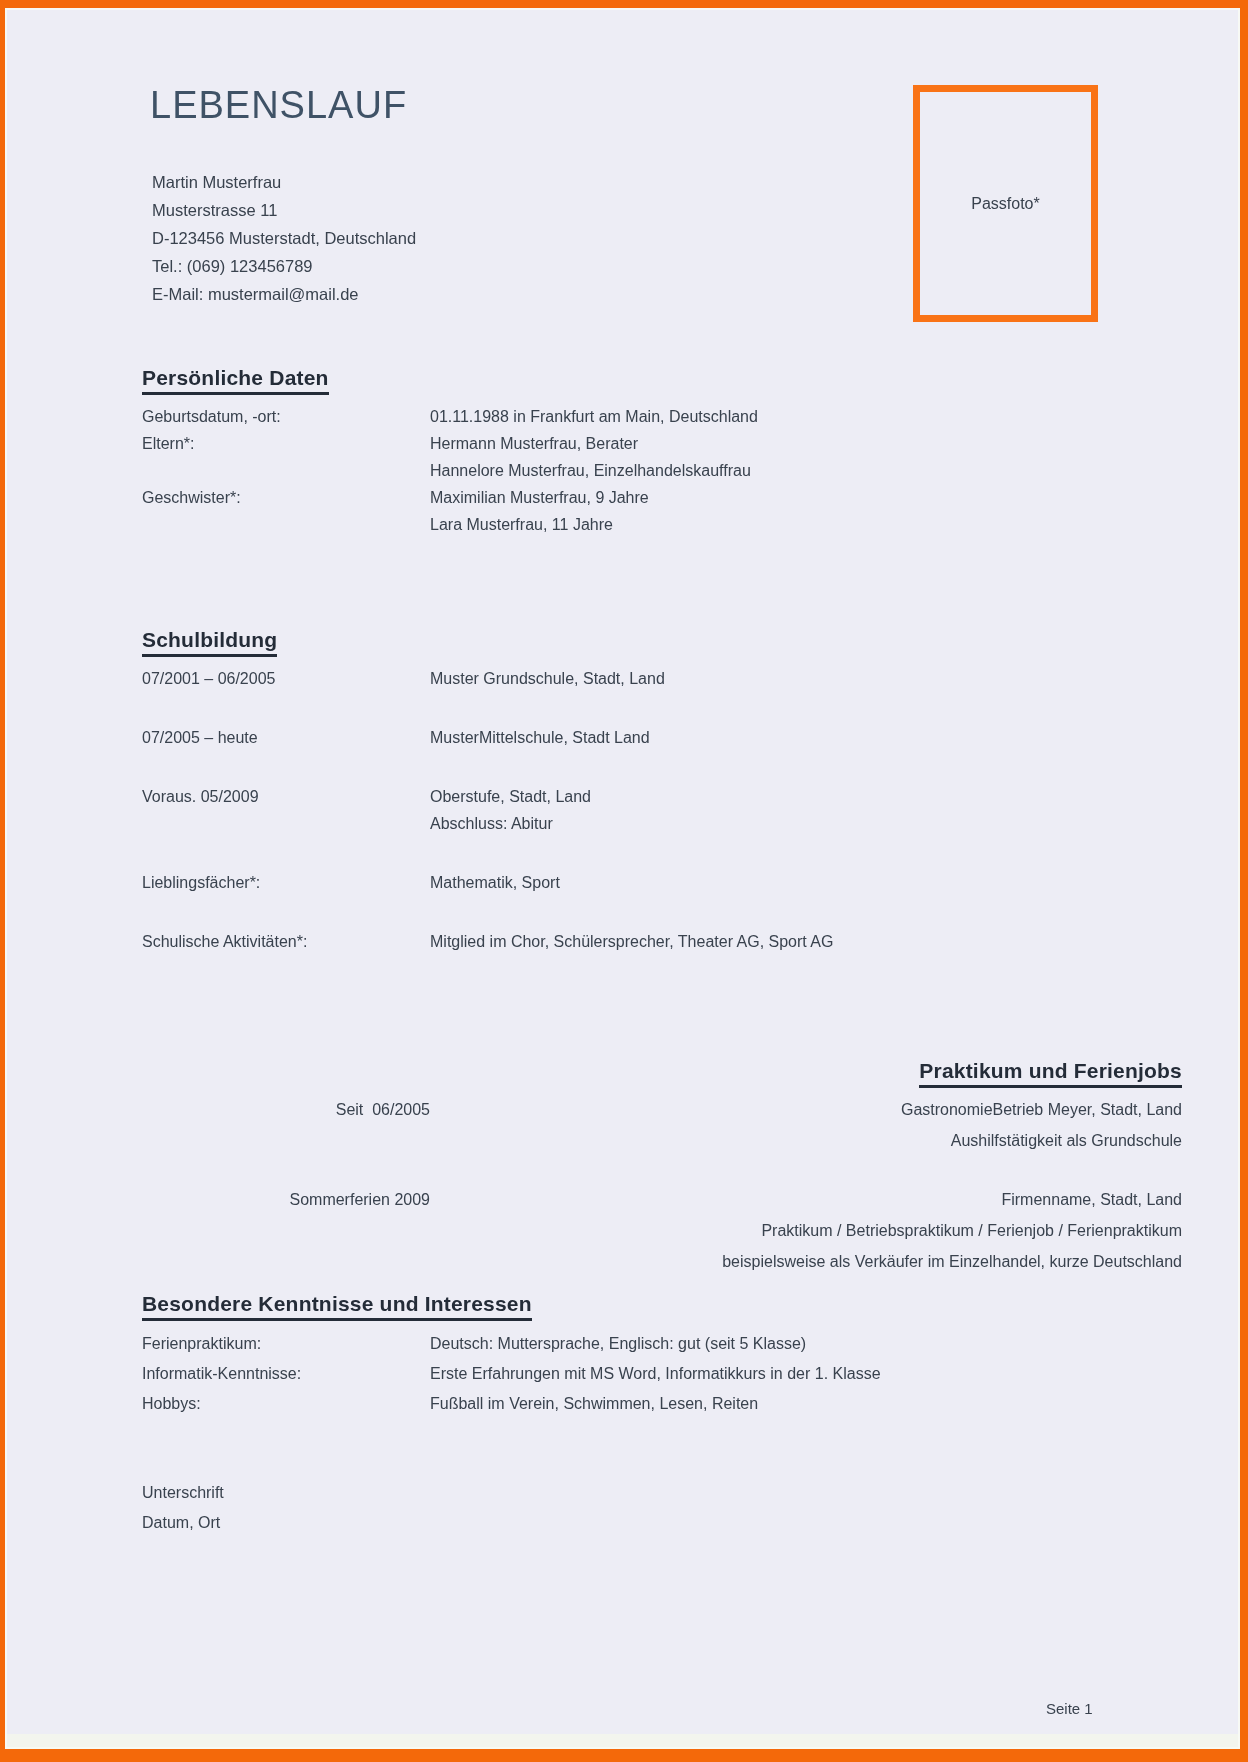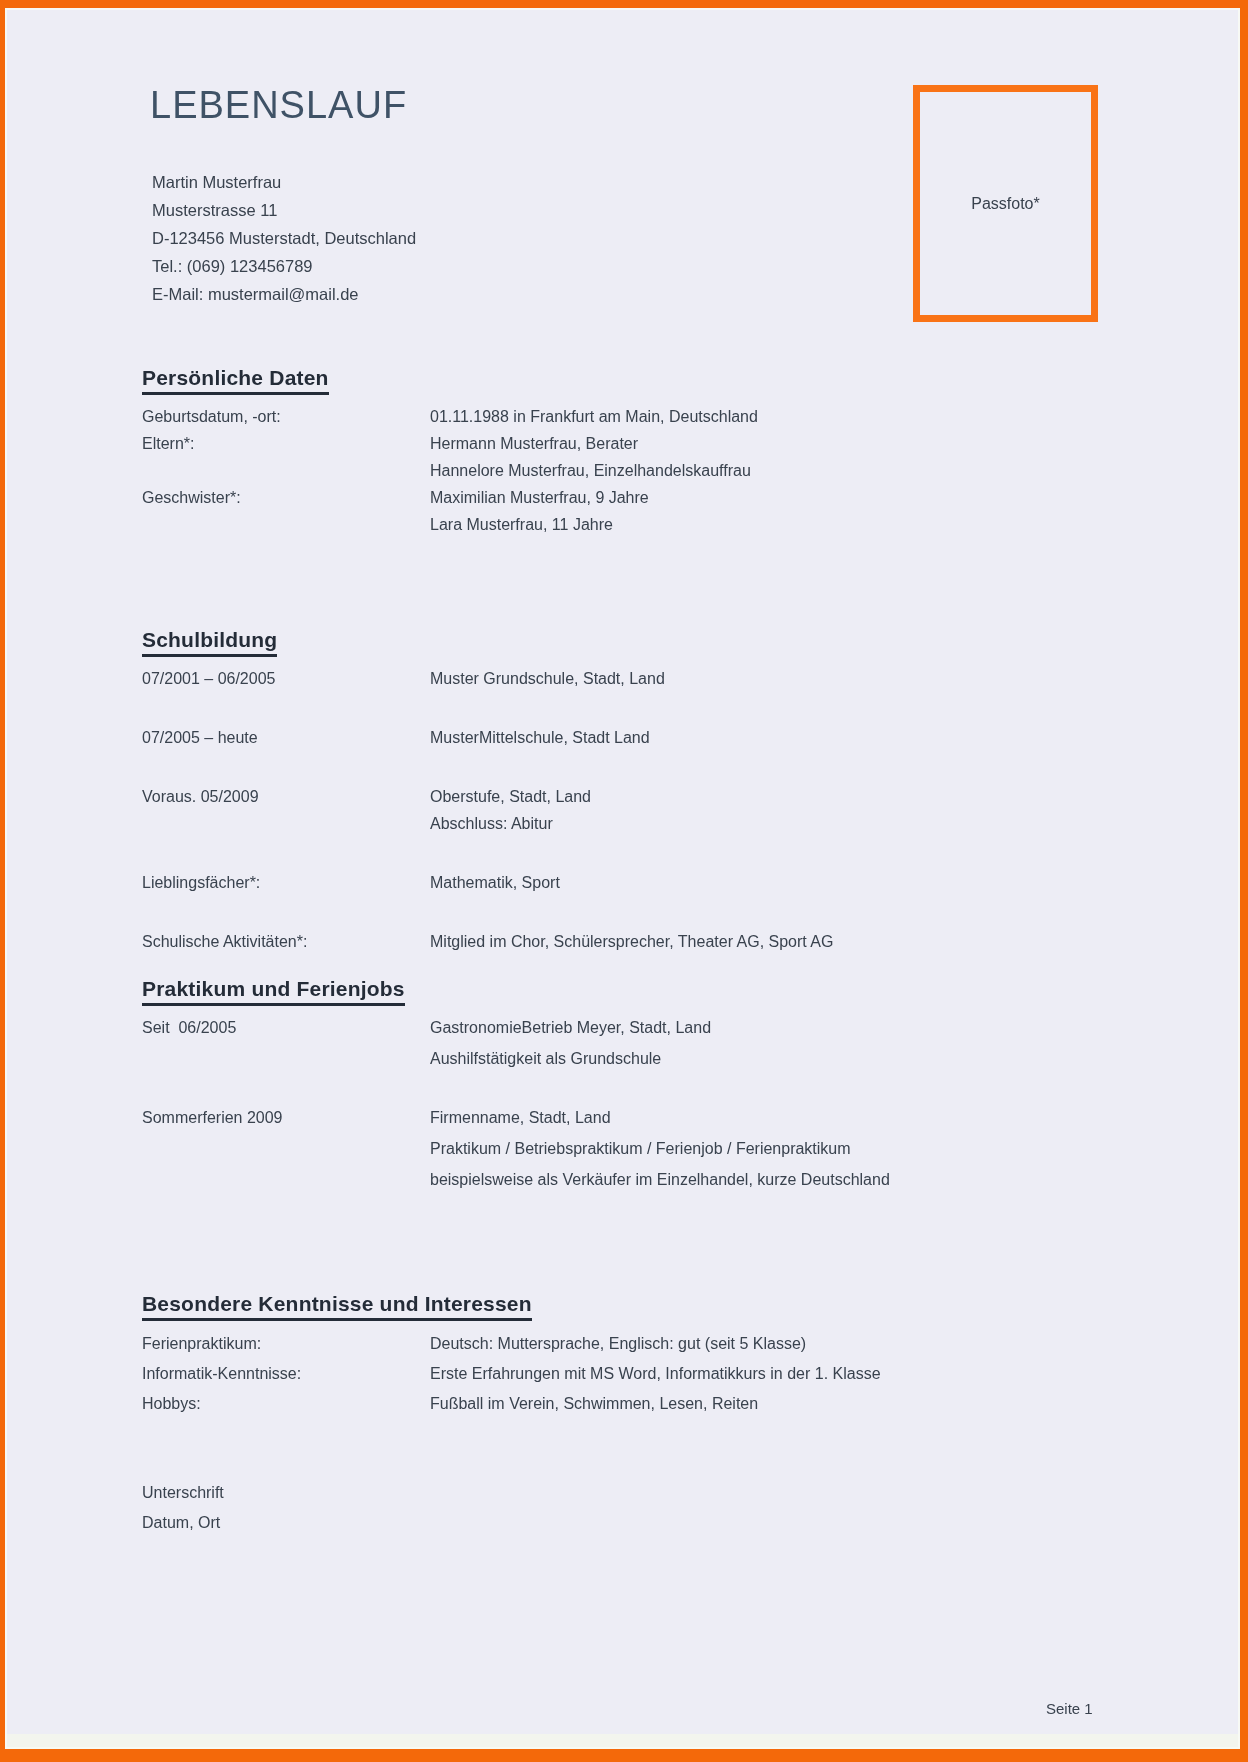--- a/index.html
+++ b/index.html
@@ -52,21 +52,21 @@
   .row{display:flex;}
   .label{flex:0 0 288px;white-space:pre-wrap;}
   .values{flex:1;}
   .gap-tight .row + .row{margin-top:0;}
   .gap-wide .row + .row{margin-top:32px;}
   .sec-praktikum .values > div + div{margin-top:4px;}
   .lh30 .rows{line-height:30px;}
 
   .sec-persoenliche{top:366px;}
   .sec-schule{top:628px;}
-  .sec-praktikum{top:977px;}
+  .sec-praktikum{top:1059px;text-align:right;}
   .sec-besondere{top:1292px;}
 
   .signature{position:absolute;left:142px;top:1478px;font-size:16px;line-height:30px;}
   .page-number{position:absolute;left:1046px;top:1700px;font-size:15px;}
 </style>
 </head>
 <body>
 
 <div class="border-strip b-top"></div>
 <div class="border-strip b-left"></div>

